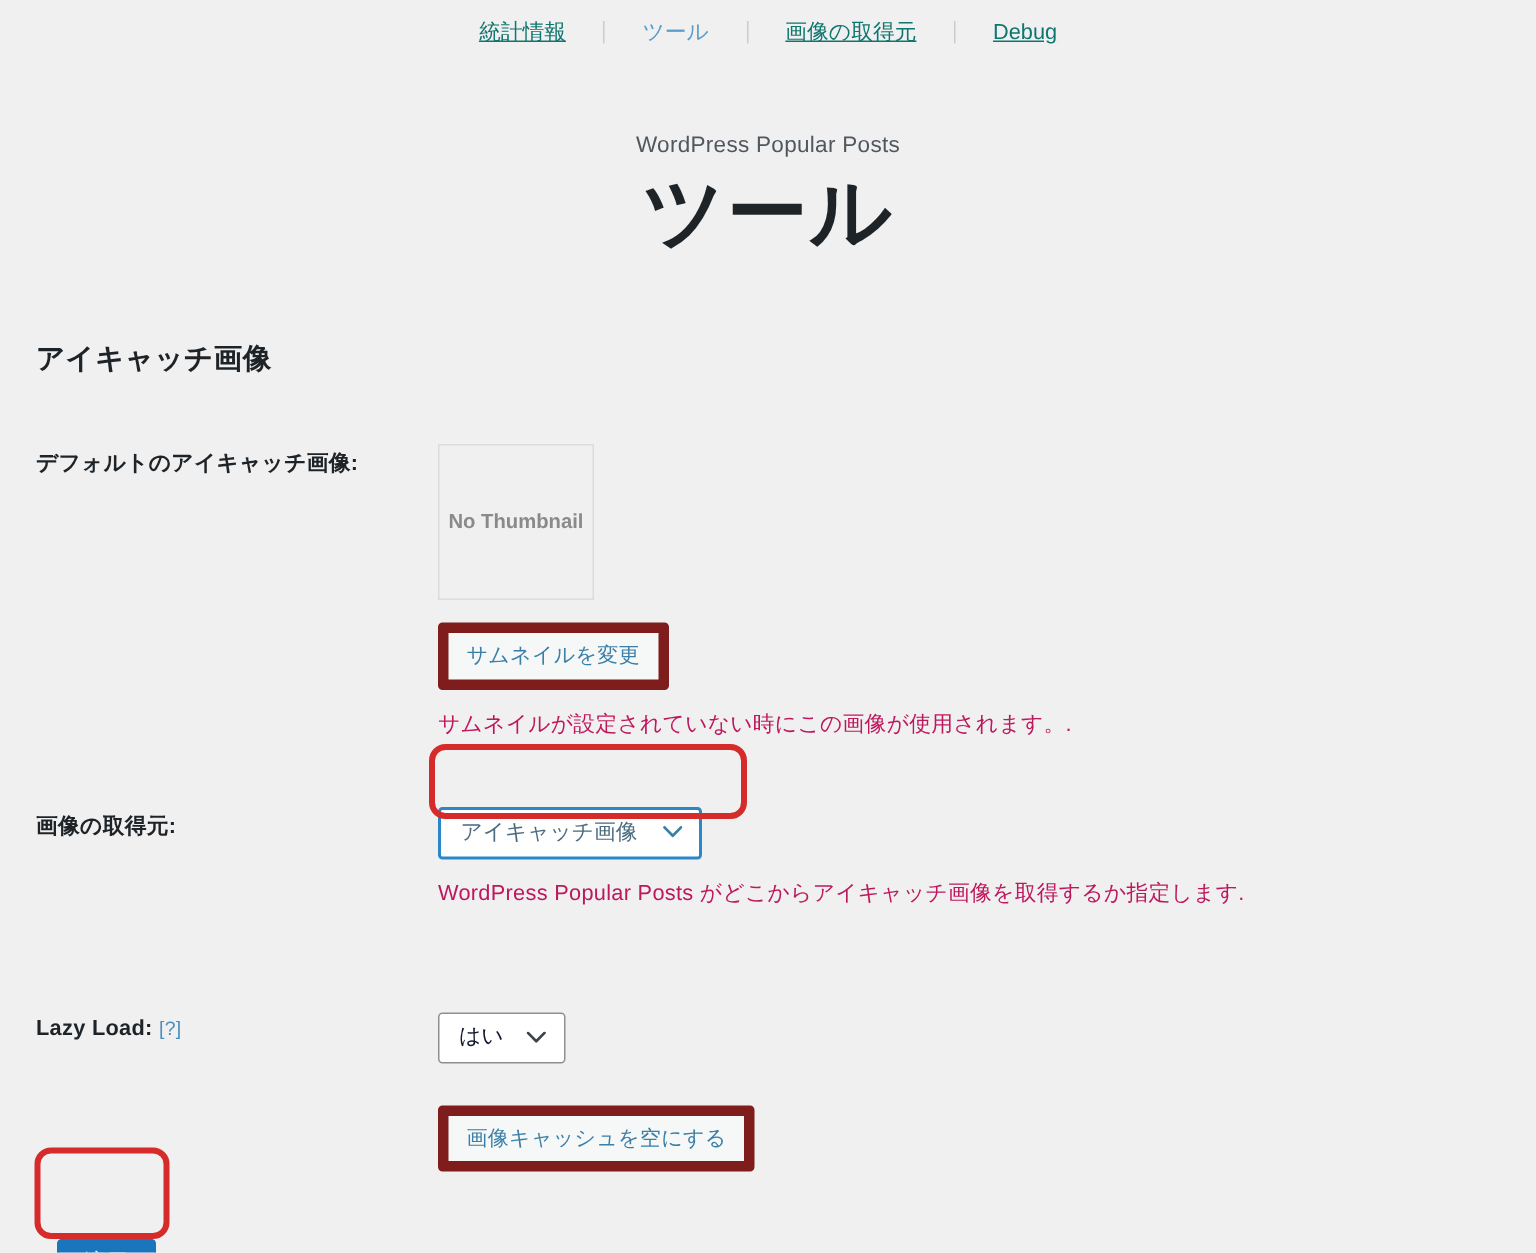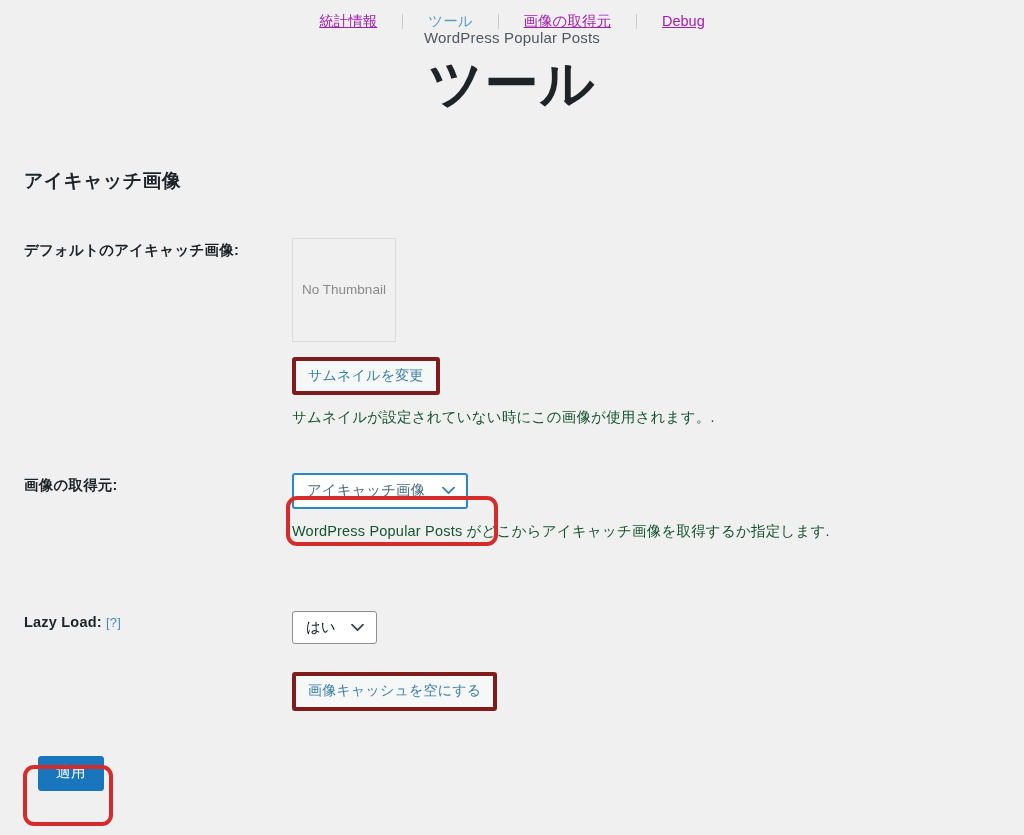--- a/index.html
+++ b/index.html
@@ -19,40 +19,41 @@
   
   .topnav {
     width: 100%;
     text-align: center;
     padding-top: 14px;
     font-size: 14.5px;
     line-height: 1;
     white-space: nowrap;
   }
   .topnav a {
-    color: #a21caf;
+    color: #0f766e;
     text-decoration: underline;
     padding: 0 1px;
   }
   .topnav a.current {
     text-decoration: none;
     color: #5b9dc9;
   }
   .topnav .sep {
     display: inline-block;
     width: 1px;
     height: 15px;
     background: #c9ccd0;
     margin: 0 20px;
     vertical-align: -3px;
   }
 
   
   .page-head {
     text-align: center;
+    margin-top: 58px;
   }
   .plugin-name {
     font-size: 15px;
     color: #50575e;
     letter-spacing: .2px;
   }
   .page-title {
     font-size: 54px;
     font-weight: 700;
     color: #1d2327;
@@ -104,27 +105,28 @@
     background: #f0f0f0;
     border: 1px solid #dcdcdc;
     display: flex;
     align-items: center;
     justify-content: center;
     text-align: center;
     font-size: 13.5px;
     line-height: 1.35;
     color: #8a8a8a;
     box-sizing: border-box;
+    font-weight: bold;
   }
 
   
   .btn-secondary {
     display: inline-block;
     background: #f6f7f7;
-    border: 4px solid #7f1d1d;
+    border: 7px solid #7f1d1d;
     border-radius: 3px;
     color: #3a7fa8;
     font-size: 14px;
     padding: 7px 12px 8px 12px;
     line-height: 1.1;
     font-family: inherit;
     cursor: pointer;
     letter-spacing: .2px;
   }
   .btn-primary {
@@ -136,21 +138,21 @@
     font-size: 14.5px;
     padding: 8px 17px 9px 17px;
     line-height: 1.1;
     font-family: inherit;
     cursor: pointer;
     letter-spacing: .5px;
   }
 
   .desc {
     font-size: 14.5px;
-    color: #14532d;
+    color: #be185d;
     margin-top: 13px;
     letter-spacing: .2px;
   }
 
   .mt-change-btn { margin-top: 15px; }
 
   
   .select-wrap {
     position: relative;
     display: inline-block;

